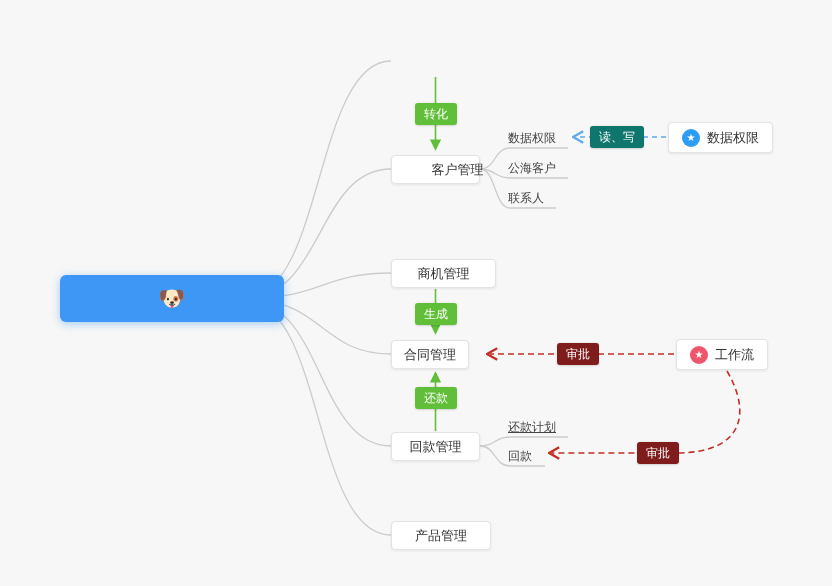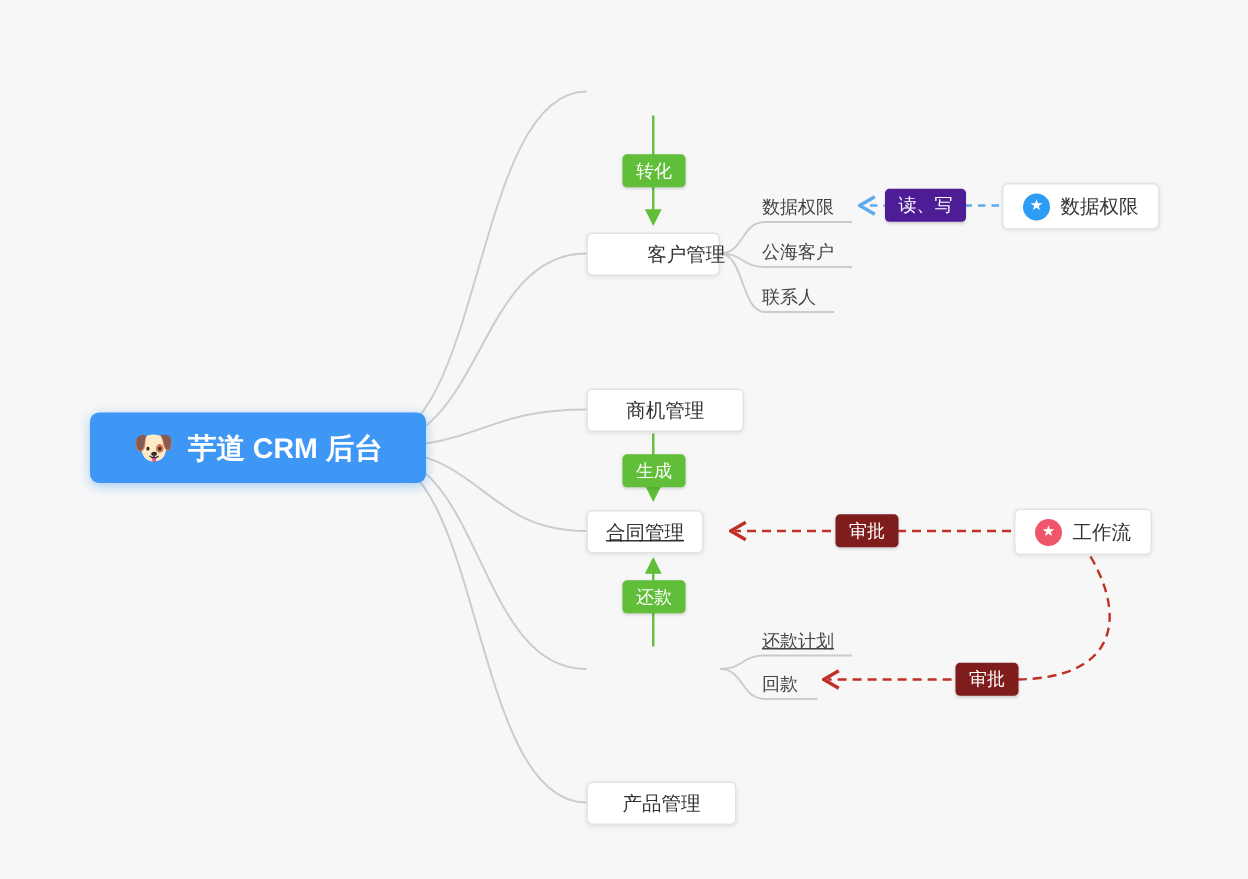--- a/index.html
+++ b/index.html
@@ -42,21 +42,21 @@
   }
   .badge{
     position:absolute;z-index:3;
     transform:translate(-50%,-50%);
     padding:3px 9px;border-radius:3px;
     font-size:12px;color:#fff;line-height:1.35;
     white-space:nowrap;
     box-shadow:0 1px 2px rgba(0,0,0,0.15);
   }
   .badge-green{background:#60BE38;}
-  .badge-blue{background:#4c1d95;}
+  .badge-blue{background:#0f766e;}
   .badge-red{background:#7f1d1d;}
   .side-node{
     position:absolute;z-index:2;
     display:flex;align-items:center;gap:7px;
     padding:0 13px;height:31px;
     background:#fff;border:1px solid #e3e3e3;border-radius:4px;
     box-shadow:0 1px 3px rgba(0,0,0,0.08);
     font-size:13px;color:#333;white-space:nowrap;
     box-sizing:border-box;
   }
@@ -104,31 +104,33 @@
     <path d="M 435.5 431 L 435.5 373" fill="none" stroke="#60BE38" stroke-width="1.6" marker-end="url(#m-green)"></path>
 
     <path d="M 666 137 L 576 137" fill="none" stroke="#5FA9EE" stroke-width="1.6" stroke-dasharray="5 4" marker-end="url(#m-blue)"></path>
 
     <path d="M 674 354 L 490 354" fill="none" stroke="#C03026" stroke-width="1.6" stroke-dasharray="6 4" marker-end="url(#m-red)"></path>
     <path d="M 727 371 C 752 414 743 453 676 453 L 552 453" fill="none" stroke="#C03026" stroke-width="1.6" stroke-dasharray="6 4" marker-end="url(#m-red)"></path>
   </svg>
 
   <div class="root-node" style="left:60px;top:275px;width:224px;height:47px;">
     <span class="emoji">🐶</span>
-    <span>芋道 CRM 后台</span>
   </div>
 
   <div class="node" style="left:391px;top:155px;width:89px;height:29px;padding-left:44px;">
     <span>客户管理</span>
   </div>
   <div class="node" style="left:391px;top:259px;width:105px;height:29px;">
     <span>商机管理</span>
   </div>
-  <div class="node" style="left:391px;top:340px;width:78px;height:29px;text-decoration:underline;">
+  <div class="node" style="left:391px;top:340px;width:78px;height:29px;">
     <span>合同管理</span>
+  </div>
+  <div class="node" style="left:391px;top:432px;width:89px;height:29px;">
+    <span>回款管理</span>
   </div>
   <div class="node" style="left:391px;top:521px;width:100px;height:29px;">
     <span>产品管理</span>
   </div>
 
   <div class="leaf" style="left:508px;top:130px;">数据权限</div>
   <div class="leaf" style="left:508px;top:160px;">公海客户</div>
   <div class="leaf" style="left:508px;top:190px;">联系人</div>
   <div class="leaf" style="left:508px;top:419px;text-decoration:underline;">还款计划</div>
   <div class="leaf" style="left:508px;top:448px;">回款</div>

